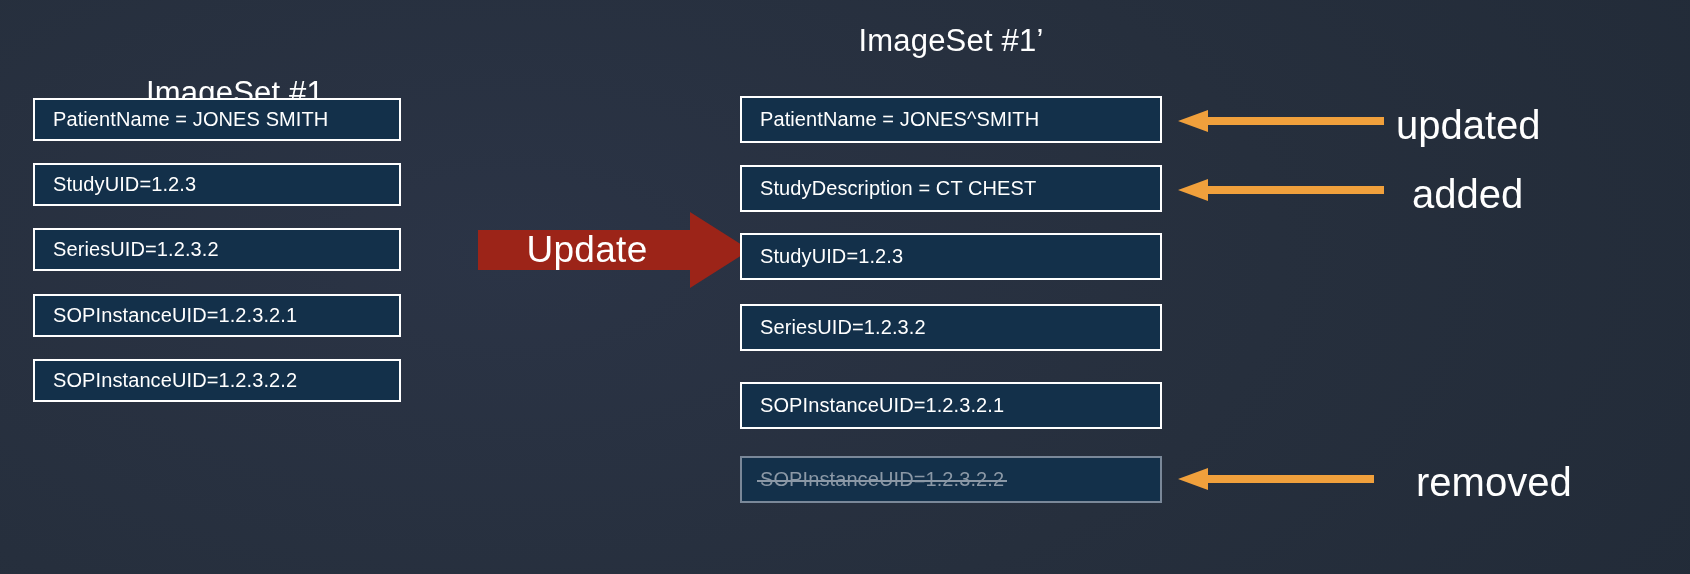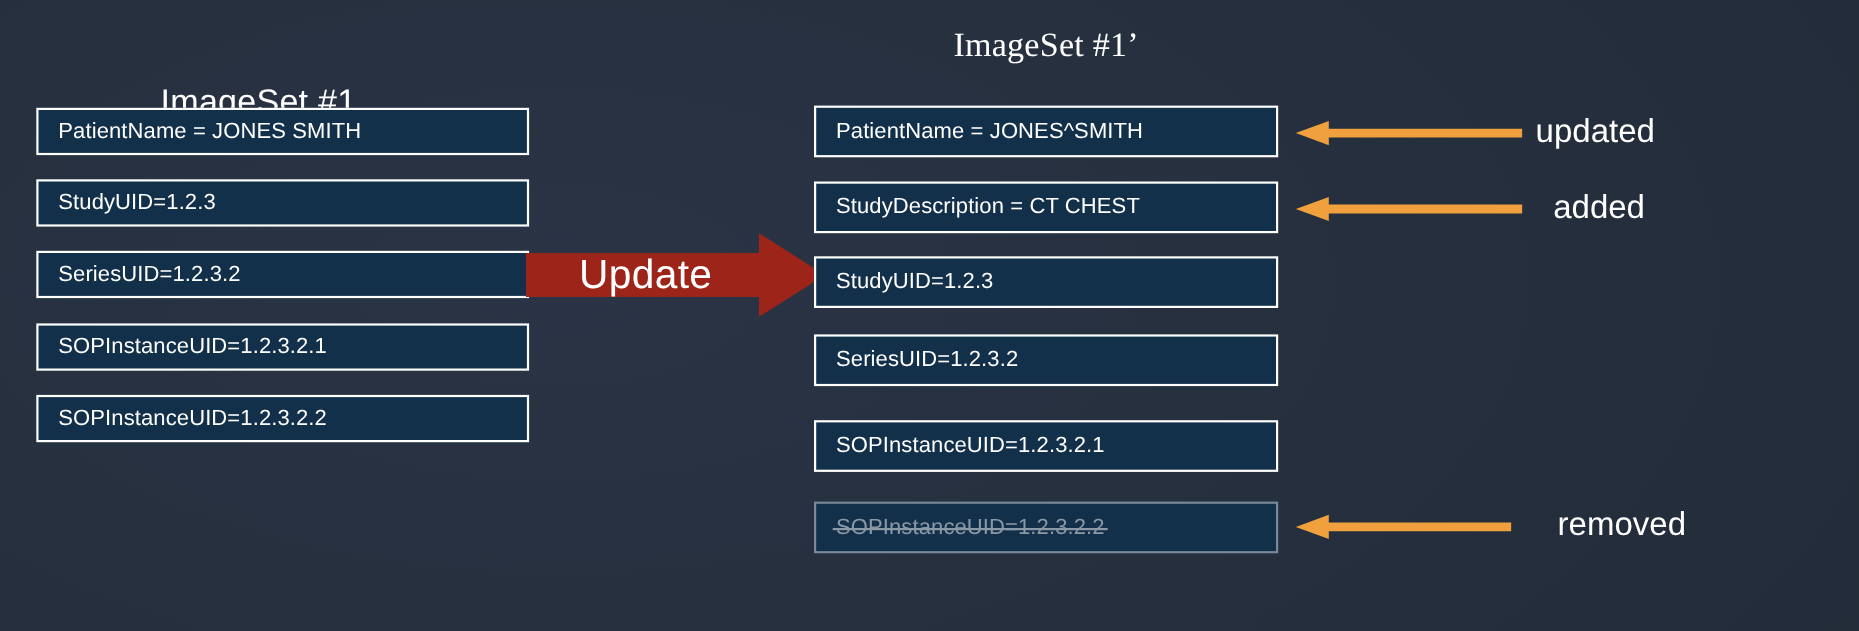--- a/index.html
+++ b/index.html
@@ -22,37 +22,37 @@
   .col-title {
     position: absolute;
     color: #ffffff;
     font-size: 31px;
     font-weight: 400;
     letter-spacing: 0.2px;
     white-space: nowrap;
     text-align: center;
   }
   #title-left  { left: 33px;  top: 36px; width: 404px; margin-top: 39px; }
-  #title-right { left: 740px; top: 23px; width: 422px; font-family: Liberation Serif, serif; }
+  #title-right { left: 740px; top: 23px; width: 422px; }
 
   
   .attr-box {
     position: absolute;
     background: #13304a;
     border: 2px solid #ffffff;
     display: flex;
     align-items: center;
     color: #ffffff;
     font-size: 20px;
     font-weight: 400;
     letter-spacing: 0.1px;
     padding-left: 18px;
     white-space: nowrap;
   }
-  .attr-box.left-box  { left: 33px;  width: 448px; height: 43px; }
+  .attr-box.left-box  { left: 33px;  width: 368px; height: 43px; }
   .attr-box.right-box { left: 740px; width: 422px; height: 47px; }
 
   
   .attr-box.removed {
     border-color: #7a8899;
     color: #8b98a6;
   }
   .attr-box.removed .box-text {
     position: relative;
     display: inline-block;
@@ -89,21 +89,21 @@
   
   .ann-arrow {
     position: absolute;
     height: 26px;
   }
   .ann-arrow svg { display: block; width: 100%; height: 100%; }
 
   .ann-label {
     position: absolute;
     color: #ffffff;
-    font-size: 30px;
+    font-size: 40px;
     font-weight: 400;
     white-space: nowrap;
   }
 </style>
 </head>
 <body>
 
 <div id="stage">
 
   <div id="title-left" class="col-title">ImageSet #1</div>

